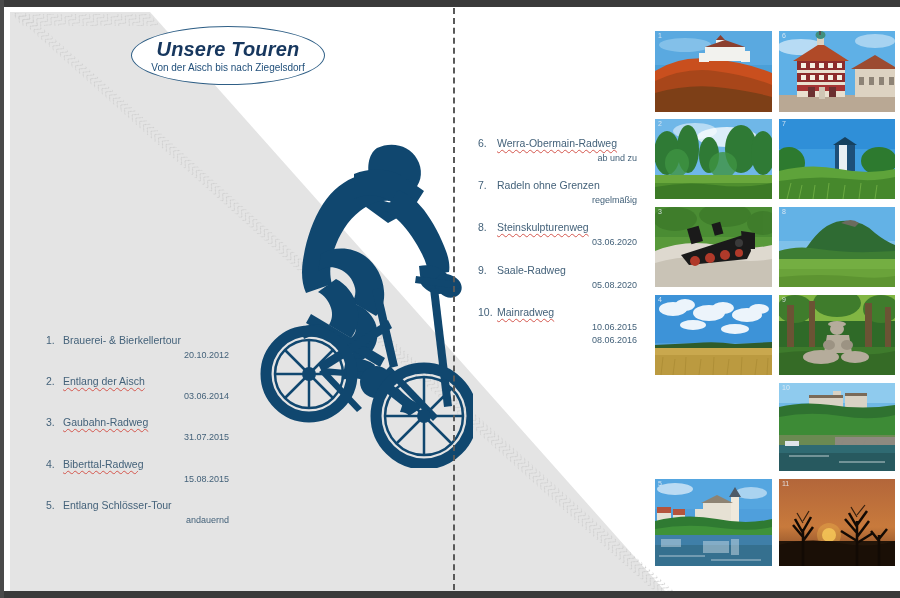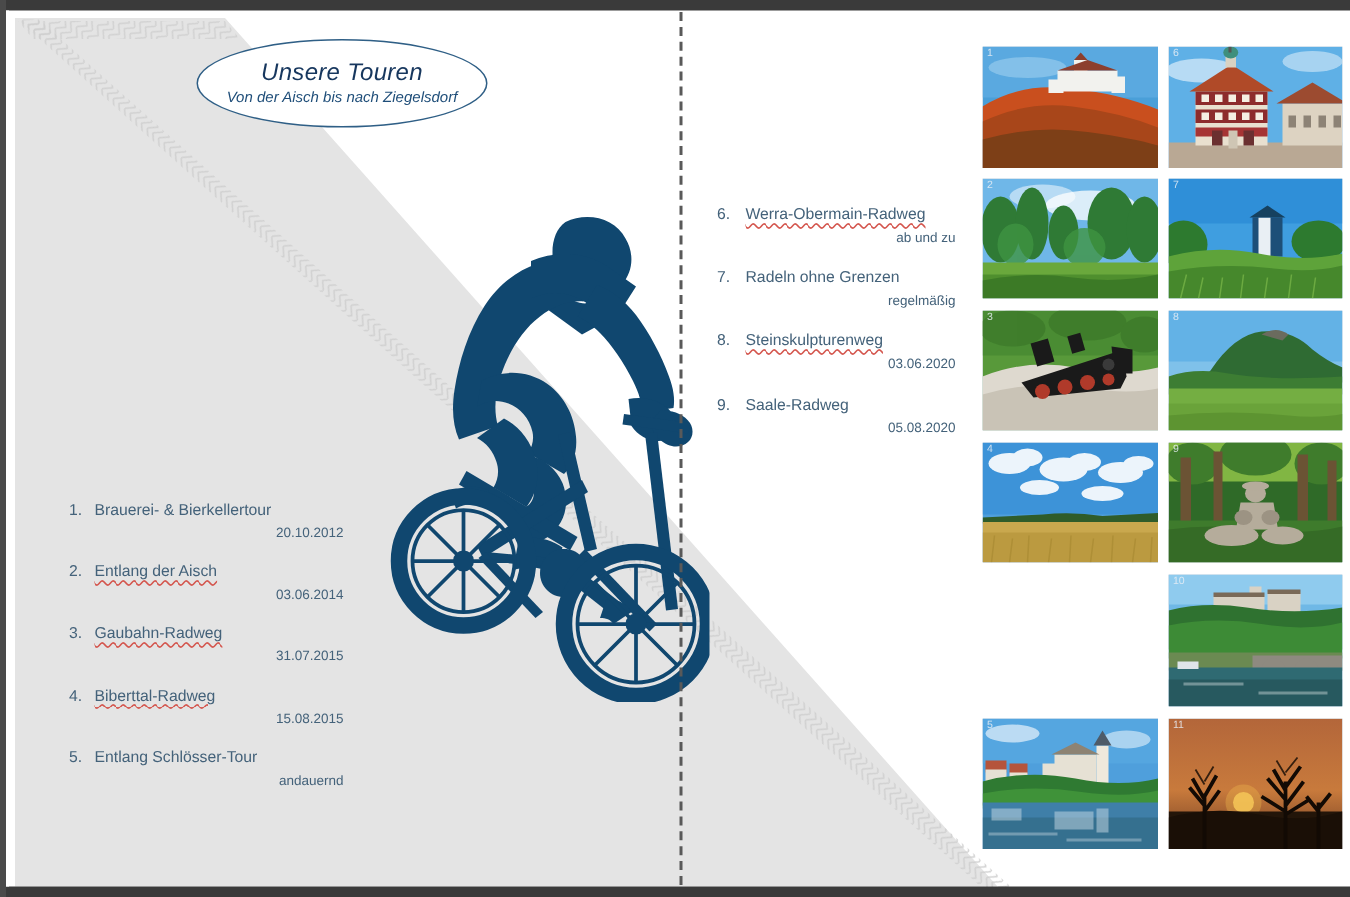--- a/index.html
+++ b/index.html
@@ -27,26 +27,26 @@
   
   .title-ellipse{
     position:absolute;left:131px;top:26px;width:192px;height:57px;
     border:1px solid #2f5f86;
     border-radius:50%;
     background:#ffffff;
     z-index:12;
     display:flex;flex-direction:column;align-items:center;justify-content:center;
   }
   .title-main{
-    font-size:16px;font-weight:normal;font-style:italic;
+    font-size:20px;font-weight:bold;font-style:italic;
     color:#17375e;letter-spacing:.2px;line-height:1.1;
     margin-bottom:2px;
   }
   .title-sub{
-    font-size:10px;color:#1f4e79;line-height:1.1;white-space:nowrap;font-style:italic;
+    font-size:10px;color:#1f4e79;line-height:1.1;white-space:nowrap;
   }
 
   
   .cyclist{position:absolute;left:258px;top:128px;width:215px;height:340px;z-index:10;}
 
   
   .fold{
     position:absolute;left:453px;top:8px;width:0;height:582px;
     border-left:2px dashed #595959;z-index:30;
   }
@@ -237,20 +237,30 @@
           <span class="tour-name sp">Steinskulpturenweg</span>
         </div>
       <div class="tour-date">03.06.2020</div>
     </div>
     <div class="tour">
       <div class="tour-title">
           <span class="tour-num">9.</span>
           <span class="tour-name">Saale-Radweg</span>
         </div>
       <div class="tour-date">05.08.2020</div>
+    </div>
+    <div class="tour">
+      <div class="tour-title">
+          <span class="tour-num">10.</span>
+          <span class="tour-name sp">Mainradweg</span>
+        </div>
+      <div class="tour-date">
+        <div>10.06.2015</div>
+        <div>08.06.2016</div>
+      </div>
     </div>
   </div>
 
   <div class="photos">
 
     <div class="photo" style="left:0;top:0;width:117px;height:81px;">
       <svg viewBox="0 0 117 81" preserveAspectRatio="none">
         <rect width="117" height="81" fill="#4a9fd8"></rect>
         <rect y="0" width="117" height="34" fill="#5aa9e0"></rect>
         <ellipse cx="30" cy="14" rx="26" ry="7" fill="#9fd0ee" opacity=".6"></ellipse>

